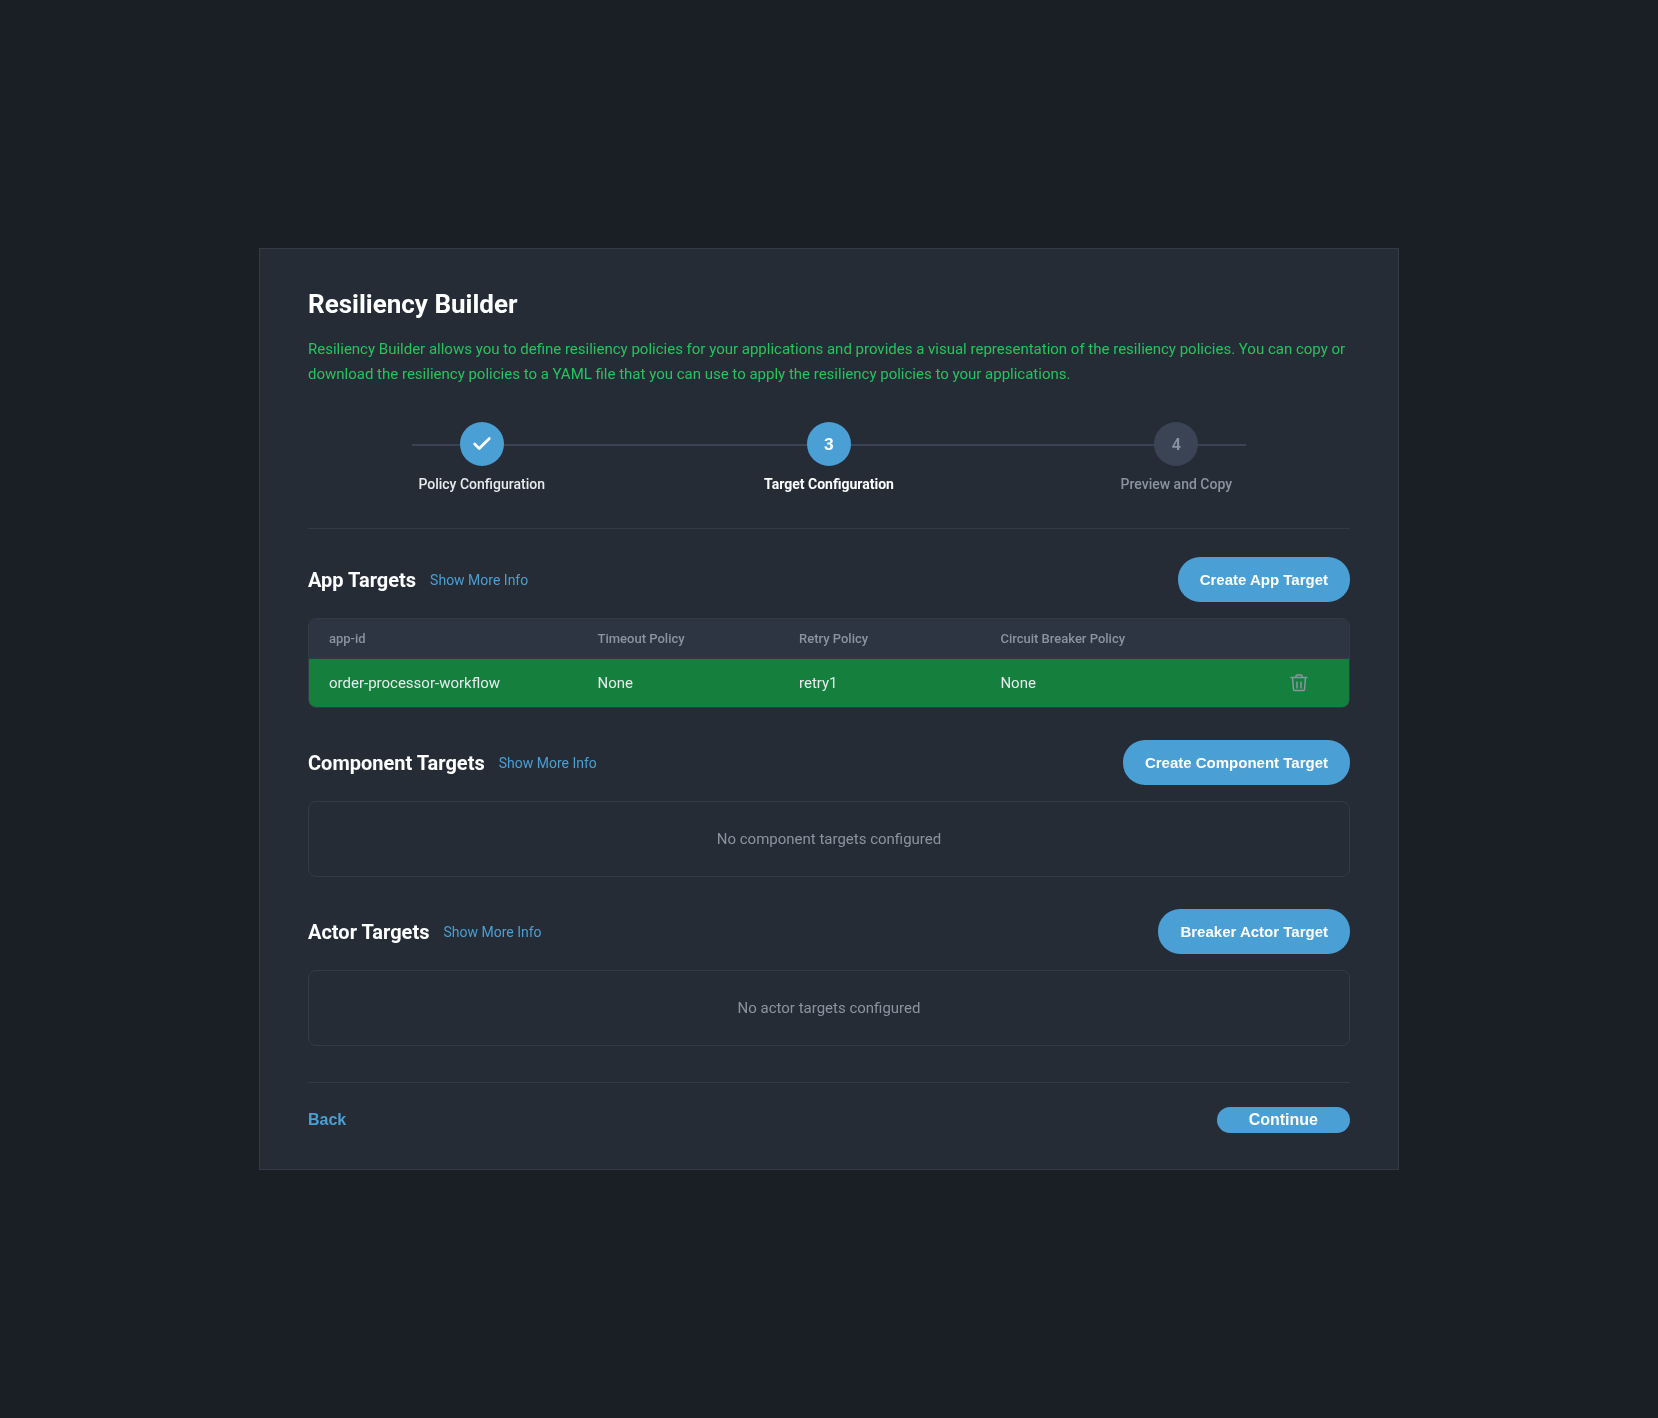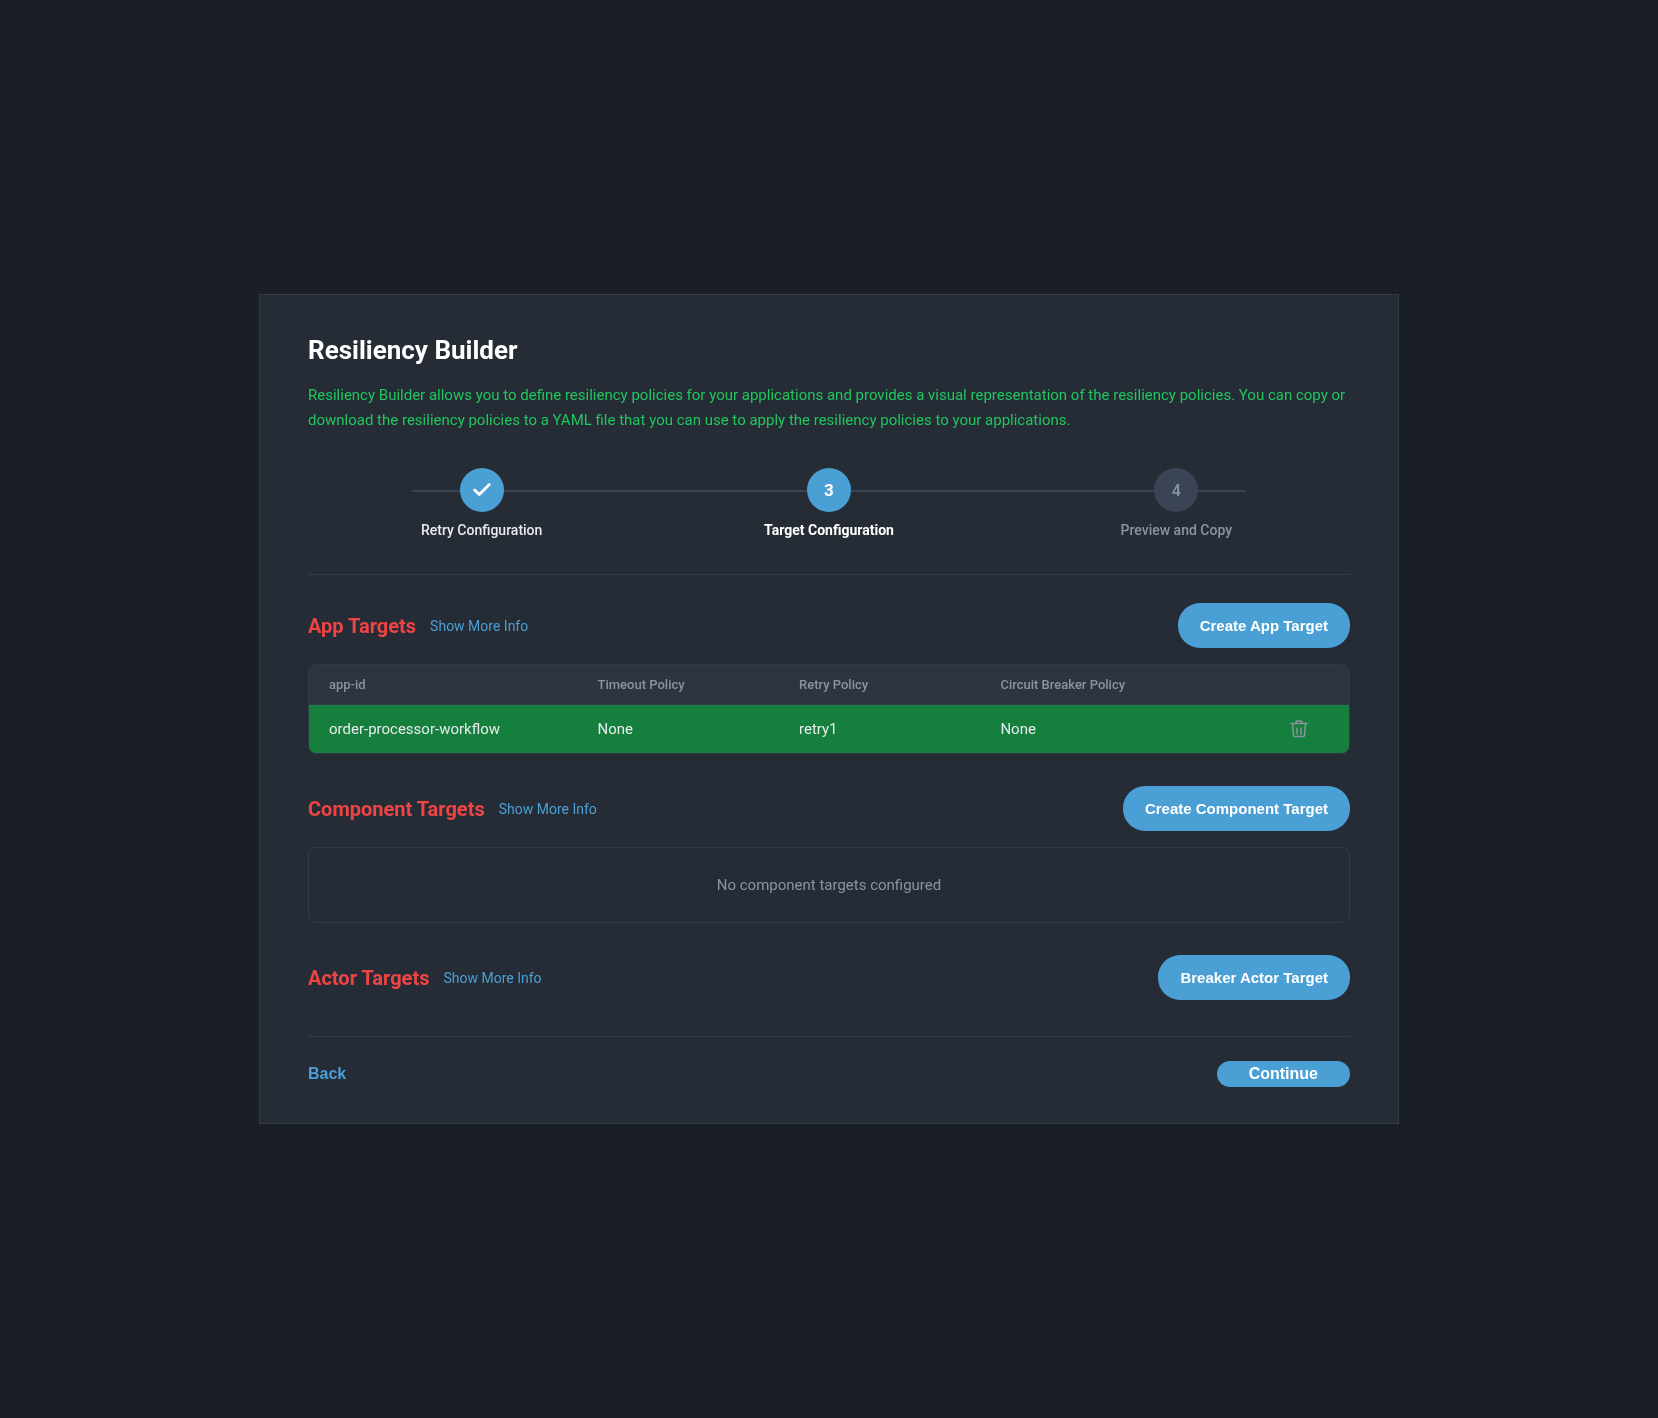--- a/index.html
+++ b/index.html
@@ -132,21 +132,21 @@
 
     .section-title-group {
       display: flex;
       align-items: center;
       gap: 14px;
     }
 
     .section-title {
       font-size: 20px;
       font-weight: 700;
-      color: #ef4444;
+      color: #ffffff;
     }
 
     .show-more-link {
       font-size: 14px;
       color: #4a9fd4;
       cursor: pointer;
       text-decoration: none;
     }
 
     .create-btn {
@@ -261,21 +261,21 @@
 
   <div class="stepper">
 
 
     <div class="step">
       <div class="step-circle completed">
         <svg class="check-svg" viewBox="0 0 24 24" fill="none" stroke="white" stroke-width="3" stroke-linecap="round" stroke-linejoin="round">
           <polyline points="20 6 9 17 4 12"></polyline>
         </svg>
       </div>
-      <div class="step-label">Retry Configuration</div>
+      <div class="step-label">Policy Configuration</div>
     </div>
 
     <div class="step">
       <div class="step-circle active">3</div>
       <div class="step-label active-label">Target Configuration</div>
     </div>
 
     <div class="step">
       <div class="step-circle inactive">4</div>
       <div class="step-label inactive-label">Preview and Copy</div>
@@ -330,20 +330,21 @@
 
   <div class="section">
     <div class="section-header">
       <div class="section-title-group">
         <span class="section-title">Actor Targets</span>
         <a class="show-more-link">Show More Info</a>
       </div>
       <button class="create-btn">Breaker Actor Target</button>
     </div>
 
+    <div class="empty-state">No actor targets configured</div>
   </div>
 
   <div class="footer">
     <button class="back-btn">Back</button>
     <button class="continue-btn">Continue</button>
   </div>
 
 </div>
 
 </body></html>

